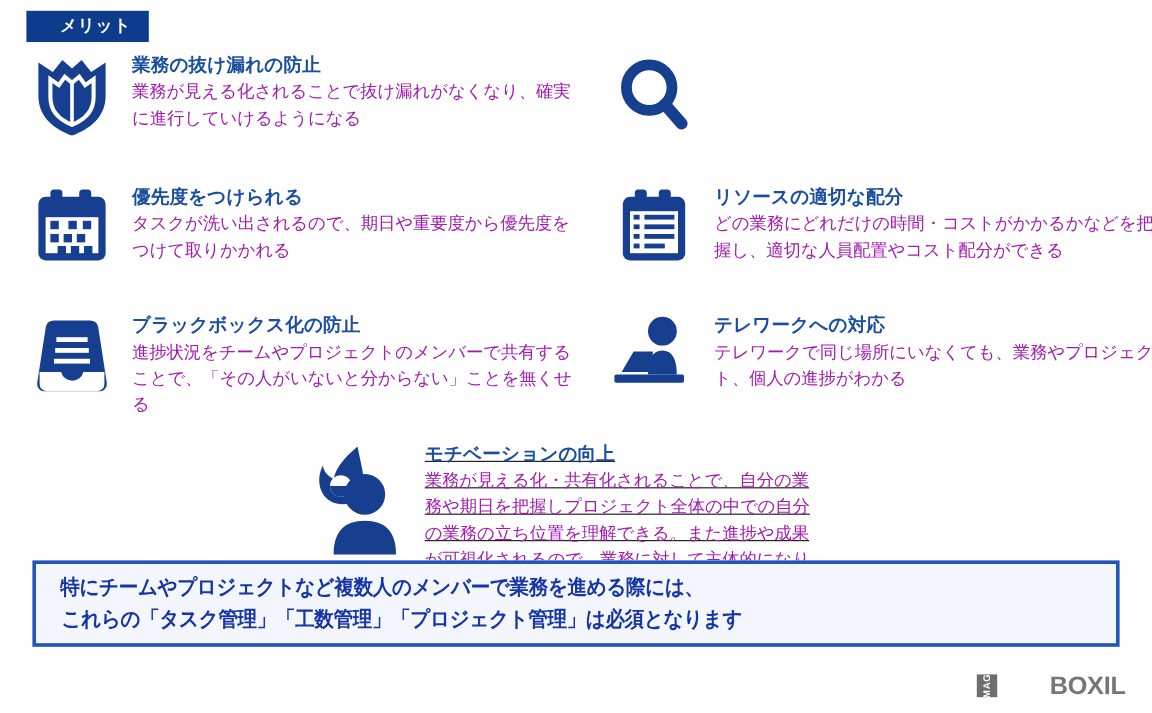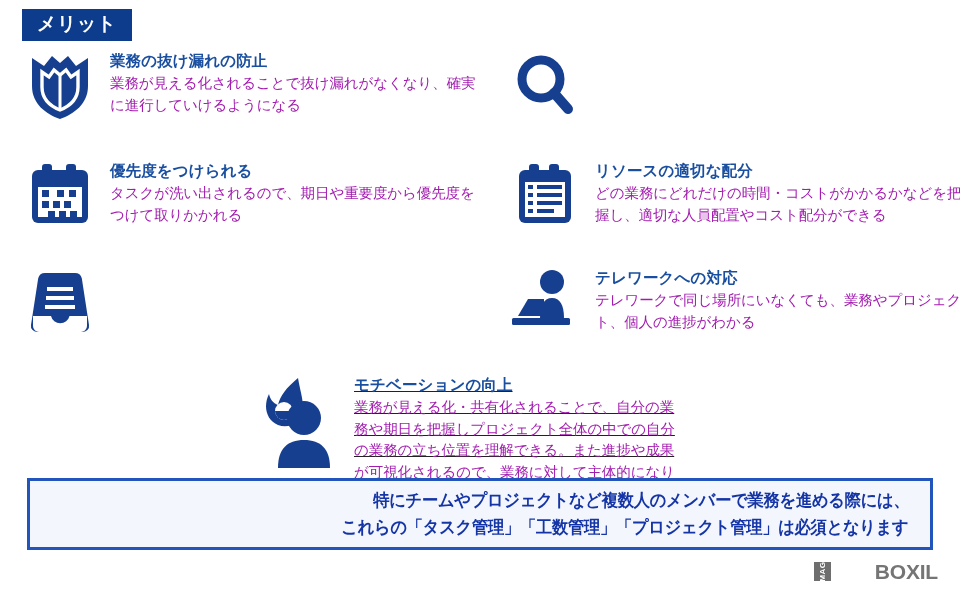--- a/index.html
+++ b/index.html
@@ -18,24 +18,24 @@
   }
 
   
   .badge-row {
     padding: 9px 0 0 22px;
   }
   .badge {
     display: inline-block;
     background: #0d3c8c;
     color: #ffffff;
-    font-size: 19px;
+    font-size: 14px;
     font-weight: bold;
     letter-spacing: 0.5px;
-    padding: 5px 15px 6px 15px;
+    padding: 5px 15px 6px 28px;
     line-height: 1.1;
   }
 
   
   .grid {
     margin-top: 9px;
     padding: 0 14px 0 22px;
     display: grid;
     grid-template-columns: 473px 473px;
     column-gap: 0px;
@@ -98,23 +98,22 @@
     position: absolute;
     left: 27px;
     top: 467px;
     width: 906px;
     height: 72px;
     box-sizing: border-box;
     background: #f3f6fc;
     border: 3px solid #2255bb;
     display: flex;
     flex-direction: column;
-    align-items: flex-end;
+    align-items: flex-start;
     justify-content: center;
-    margin-top: 11px;
   }
   .callout-line {
     color: #1535a6;
     font-weight: bold;
     font-size: 17.5px;
     line-height: 1.55;
     text-align: center;
     letter-spacing: -0.3px;
     transform: scaleX(0.93);
   }
@@ -240,20 +239,24 @@
   <div class="item r3">
     <div class="icon-box">
       <svg width="62" height="66" viewBox="0 0 62 66" aria-hidden="true">
         <path d="M16 4 h30 a7 7 0 0 1 6.8 5.2 L60 56 a6 6 0 0 1 -5.9 7 H7.9 A6 6 0 0 1 2 56 L9.2 9.2 A7 7 0 0 1 16 4 Z" fill="#173f8f"></path>
         <rect x="18" y="18" width="26" height="4" fill="#ffffff"></rect>
         <rect x="17" y="27" width="28" height="4" fill="#ffffff"></rect>
         <rect x="16" y="36" width="30" height="4" fill="#ffffff"></rect>
         <path d="M4 47 H22 a9.5 9.5 0 0 0 18.5 0 H58 v10 a6 6 0 0 1 -6 6 H10 a6 6 0 0 1 -6 -6 Z" fill="#ffffff"></path>
       </svg>
     </div>
+    <div class="text-box">
+      <p class="headline">ブラックボックス化の防止</p>
+      <p class="desc">進捗状況をチームやプロジェクトのメンバーで共有することで、「その人がいないと分からない」ことを無くせる</p>
+    </div>
   </div>
 
   <div class="item r3">
     <div class="icon-box">
       <svg width="70" height="64" viewBox="0 0 70 64" aria-hidden="true">
         <circle cx="42" cy="13" r="12" fill="#173f8f"></circle>
         <path d="M30 49 C30 36 34 29 42 29 C50 29 54 36 54 49 Z" fill="#173f8f"></path>
         <path d="M18 30 h16 v17 H8 Z" fill="#173f8f"></path>
         <rect x="2" y="49" width="58" height="7" rx="1.5" fill="#173f8f"></rect>
       </svg>

